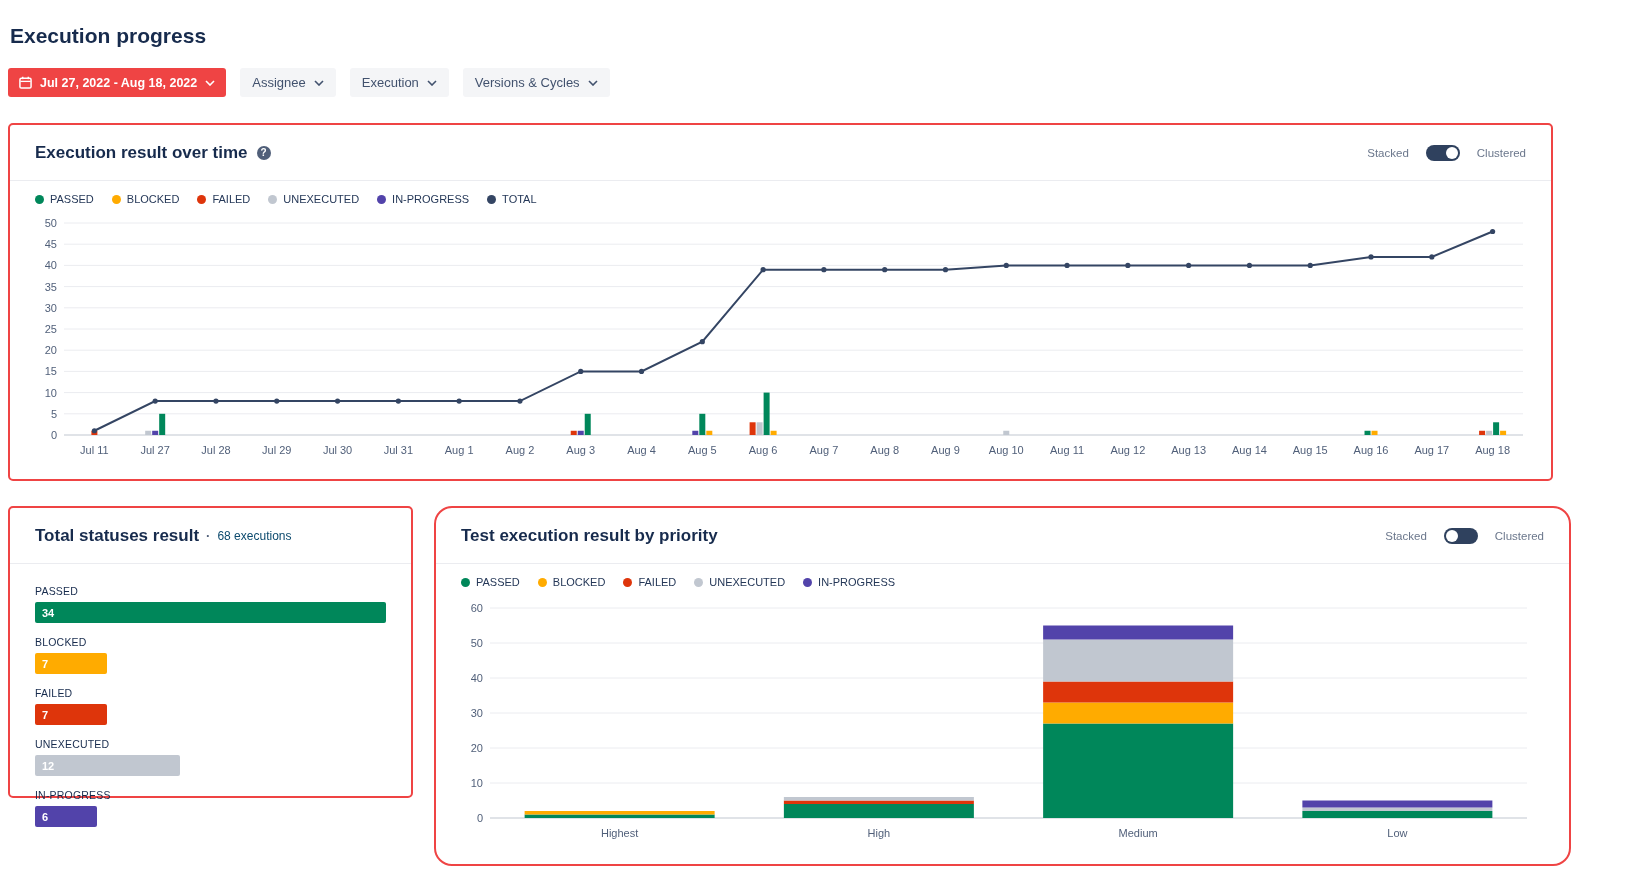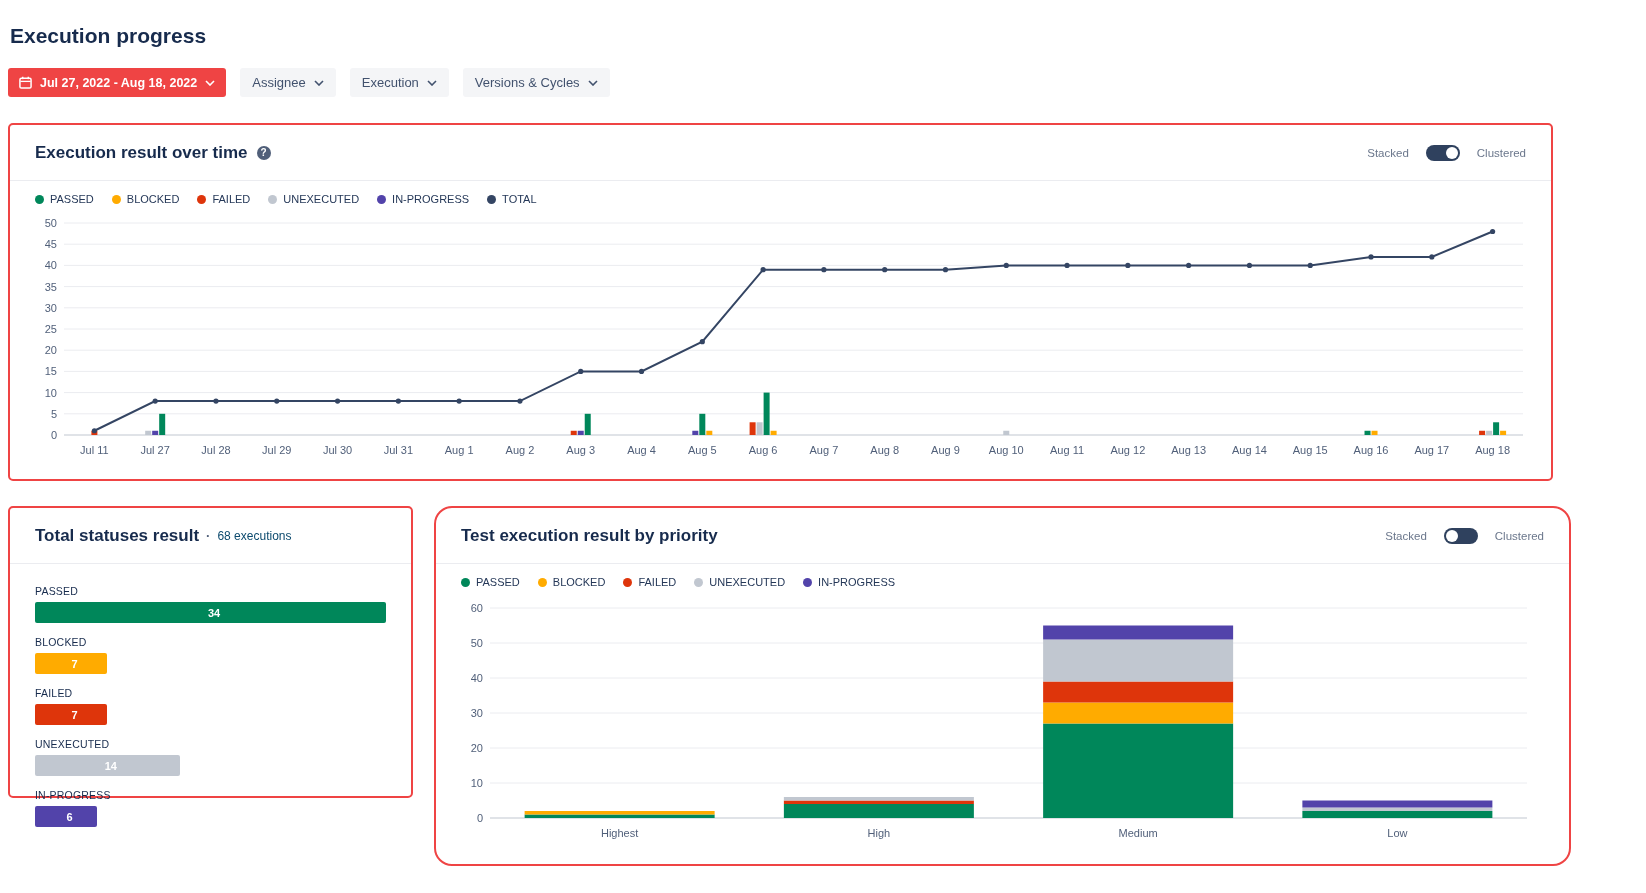--- a/index.html
+++ b/index.html
@@ -56,21 +56,21 @@
 
   .chart-wrap { padding: 2px 14px 0; }
   svg text { font-family: "Liberation Sans", sans-serif; }
   .tick { font-size: 11px; fill: #505F79; }
 
   .status-list { padding: 8px 25px 0; }
   .status-row { margin-top: 13px; }
   .status-label { font-size: 10.5px; color: #172B4D; margin-bottom: 5px; letter-spacing: 0.2px; }
   .status-bar {
     height: 21px; border-radius: 2px; color: #FFFFFF; font-size: 11px; font-weight: 700;
-    display: flex; align-items: center; padding-left: 7px; justify-content: center;
+    display: flex; align-items: center; padding-left: 7px;
   }
 </style>
 </head>
 <body>
 
 <div class="page">
 
   <h1 class="page-title">Execution progress</h1>
 
   <div class="filters">
@@ -279,21 +279,21 @@
           </div>
           <div class="status-row">
             <div class="status-label">FAILED</div>
             <div class="status-bar" style="background: rgb(222, 53, 11); width: 20.5882%;">
               <span>7</span>
             </div>
           </div>
           <div class="status-row">
             <div class="status-label">UNEXECUTED</div>
             <div class="status-bar" style="background: rgb(193, 199, 208); width: 41.1765%;">
-              <span>14</span>
+              <span>12</span>
             </div>
           </div>
           <div class="status-row">
             <div class="status-label">IN-PROGRESS</div>
             <div class="status-bar" style="background: rgb(82, 67, 170); width: 17.6471%;">
               <span>6</span>
             </div>
           </div>
         </div>
     </section>

